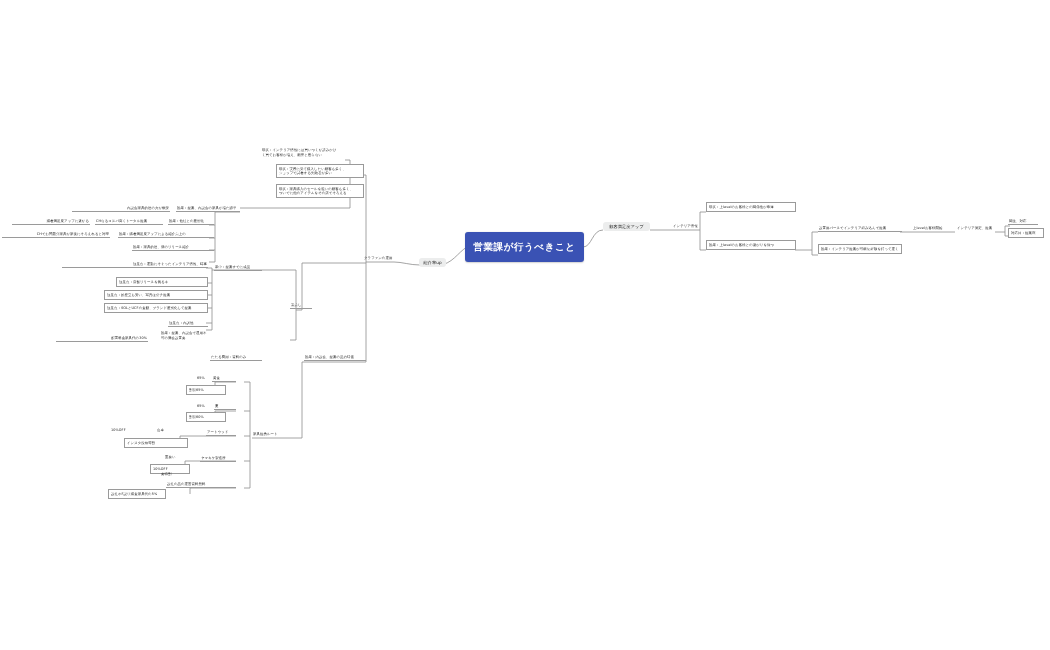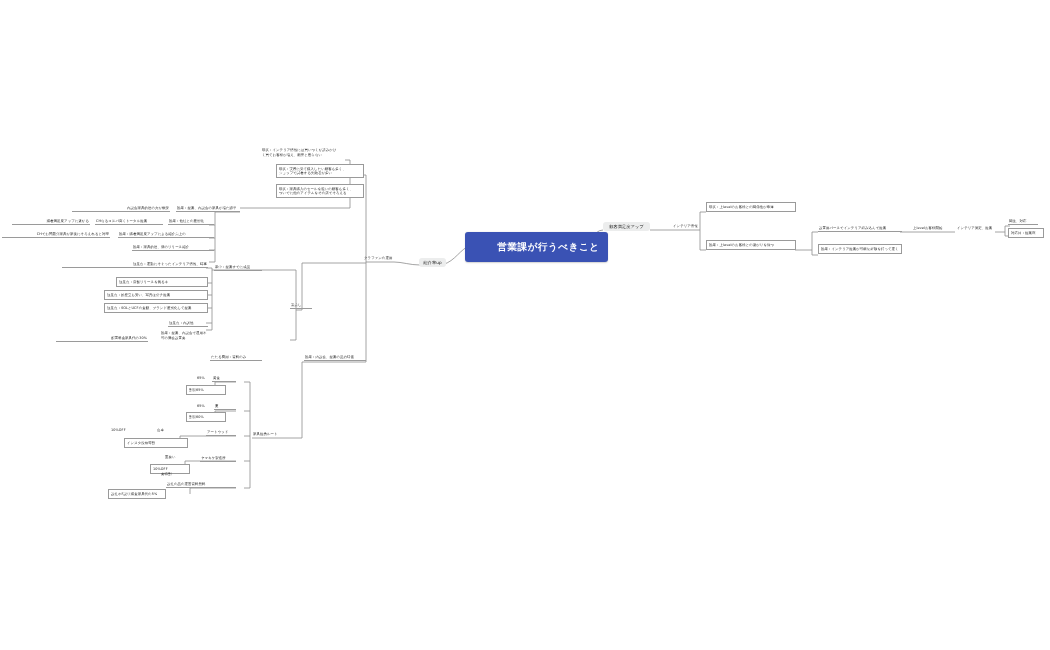--- a/index.html
+++ b/index.html
@@ -55,21 +55,20 @@
     background:#3a52b4;
     color:#ffffff;
     border-radius:3px;
     font-size:9.5px;
     font-weight:700;
     letter-spacing:0.6px;
     display:flex;
     align-items:center;
     justify-content:center;
     box-shadow:0 0.5px 1.5px rgba(0,0,0,.18);
-    padding-left:24px;
   }
   .right{text-align:right;}
 </style>
 </head>
 <body>
 
 <div id="canvas">
 
   <svg class="links" viewBox="0 0 1050 650">
 

